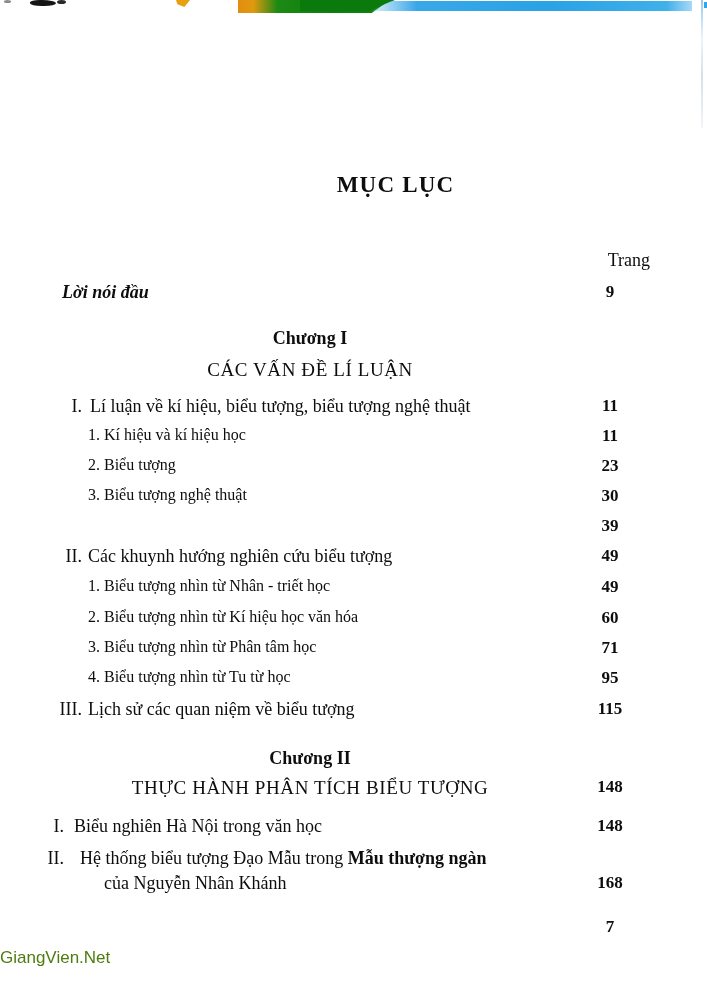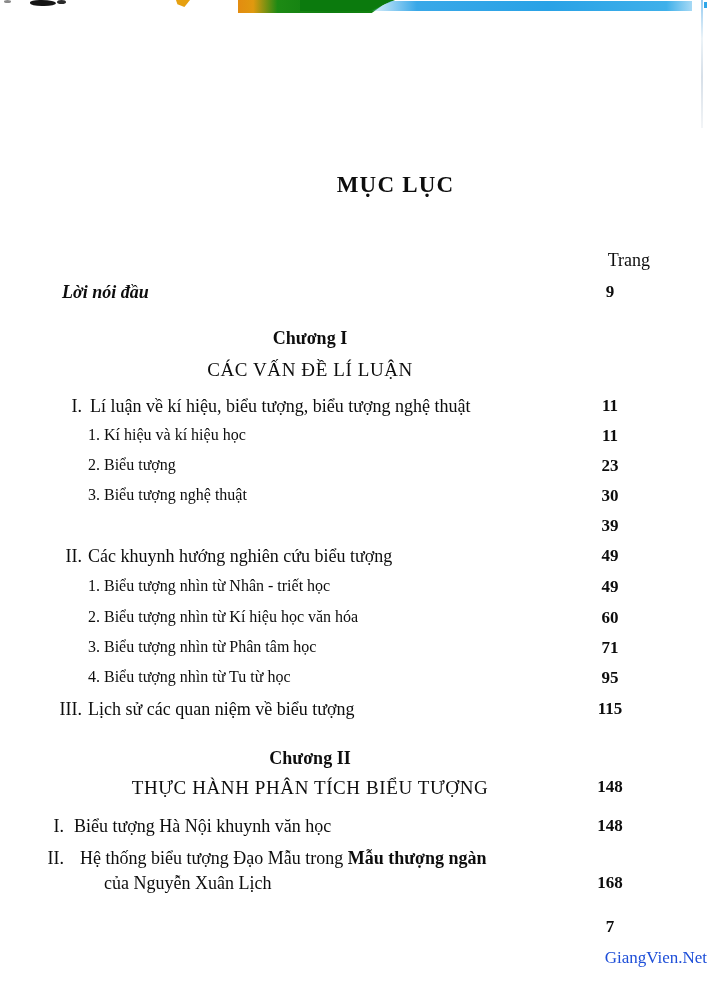--- a/index.html
+++ b/index.html
@@ -190,24 +190,24 @@
     top: 917px; left: 560px;
     width: 100px;
     text-align: center;
     font-size: 17px;
     font-weight: bold;
   }
   .watermark {
     position: absolute;
     top: 948px; left: 0;
     width: 707px;
-    text-align: right;
-    font-family: Liberation Serif, serif;
+    text-align: left;
+    font-family: Liberation Sans, sans-serif;
     font-size: 17px;
-    color: #1d4ed8;
+    color: #4d7c0f;
   }
 </style>
 </head>
 <body>
 
 <div class="page">
 
   <div class="scan-artifacts">
     <div class="blot-c"></div>
     <div class="blot-a"></div>
@@ -297,33 +297,33 @@
 
   <div class="chapter-name" style="top:748px">Chương II</div>
   <div class="row" style="top:777px">
     <span class="chapter-title" style="top:0">THỰC HÀNH PHÂN TÍCH BIỂU TƯỢNG</span>
     <span class="page-num">148</span>
   </div>
 
   <div class="row" style="top:816px">
     <span class="lvl-roman">
       <span class="num" style="left:30px">I.</span>
-      <span class="txt" style="left:74px">Biểu tượng Hà Nội khuynh văn học</span>
+      <span class="txt" style="left:74px">Biểu nghiên Hà Nội trong văn học</span>
     </span>
     <span class="page-num">148</span>
   </div>
 
   <div class="row" style="top:848px">
     <span class="lvl-roman">
       <span class="num" style="left:30px">II.</span>
       <span class="txt" style="left:80px"><span>Hệ thống biểu tượng Đạo Mẫu trong </span><span class="italic-title">Mẫu thượng ngàn</span></span>
     </span>
   </div>
 
   <div class="row" style="top:873px">
-    <span class="cont-line">của Nguyễn Xuân Lịch</span>
+    <span class="cont-line">của Nguyễn Nhân Khánh</span>
     <span class="page-num">168</span>
   </div>
 
   <div class="page-number-footer">7</div>
   <div class="watermark">GiangVien.Net</div>
 
 </div>
 
 </body></html>

